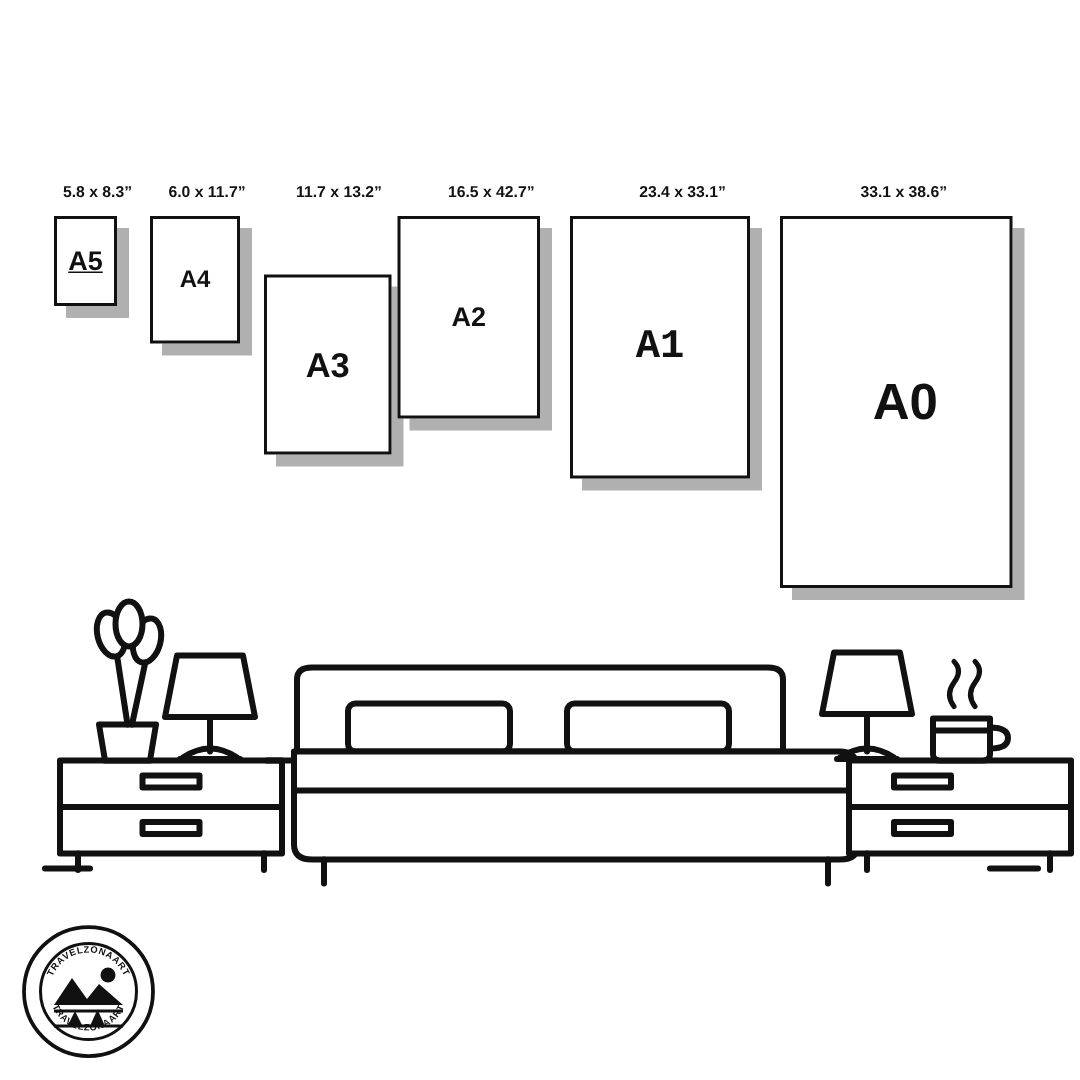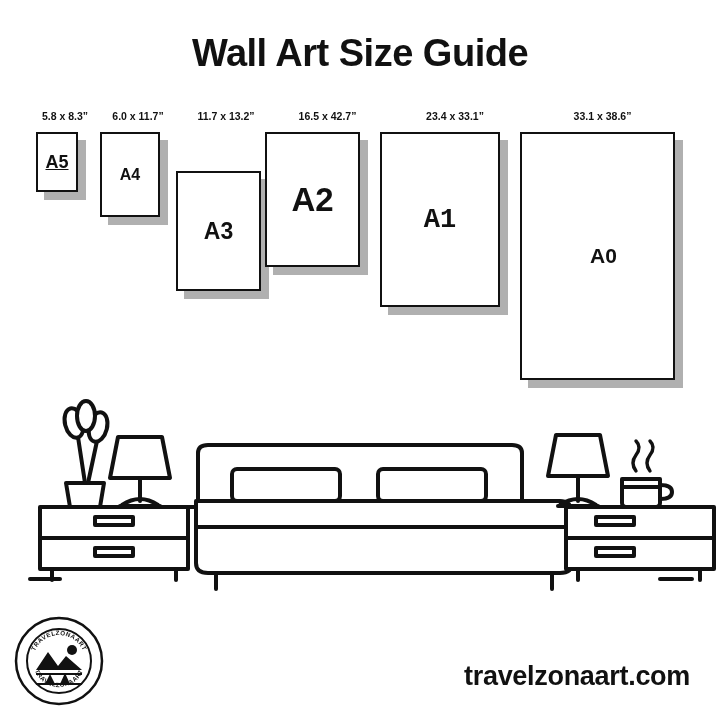--- a/index.html
+++ b/index.html
@@ -28,21 +28,21 @@
     text-align: center;
     font-size: 38px;
     font-weight: bold;
     letter-spacing: -0.5px;
     color: #111111;
   }
   
   .sizes {
     position: absolute;
     left: 0;
-    top: 110px;
+    top: 122px;
     width: 572px;
     height: 290px;
   }
   .frame-group {
     position: absolute;
   }
   .frame-label {
     position: absolute;
     font-size: 10.5px;
     font-weight: bold;
@@ -104,21 +104,20 @@
     font-size: 6.2px;
     font-weight: bold;
     letter-spacing: 0.5px;
   }
 </style>
 </head>
 <body>
 
 <div id="page">
 
-  <div class="title">Wall Art Size Guide</div>
 
   <div class="sizes">
 
     <div class="frame-group" style="left:36px; top:0px; width:58px;">
       <div class="frame-label">5.8 x 8.3”</div>
       <div class="frame-box" style="top:22px; width:42px; height:60px;">
         <span class="frame-name" style="font-size:18px;text-decoration:underline;">A5</span>
       </div>
     </div>
 
@@ -132,35 +131,35 @@
     <div class="frame-group" style="left:176px; top:0px; width:100px;">
       <div class="frame-label">11.7 x 13.2”</div>
       <div class="frame-box" style="top:22px; width:85px; height:120px;margin-top:39px;">
         <span class="frame-name" style="font-size:23px;">A3</span>
       </div>
     </div>
 
     <div class="frame-group" style="left:265px; top:0px; width:125px;">
       <div class="frame-label">16.5 x 42.7”</div>
       <div class="frame-box" style="top:22px; width:95px; height:135px;">
-        <span class="frame-name" style="font-size:33px;">A2</span>
+        <span class="frame-name" style="font-size:18px;">A2</span>
       </div>
     </div>
 
     <div class="frame-group" style="left:380px; top:0px; width:150px;">
       <div class="frame-label">23.4 x 33.1”</div>
       <div class="frame-box" style="top:22px; width:120px; height:175px;font-family:Liberation Mono, monospace;">
         <span class="frame-name" style="font-size:27px;">A1</span>
       </div>
     </div>
 
     <div class="frame-group" style="left:520px; top:0px; width:165px;">
       <div class="frame-label">33.1 x 38.6”</div>
       <div class="frame-box" style="top:22px; width:155px; height:248px;">
-        <span class="frame-name" style="font-size:21px;margin-left:12px;">A0</span>
+        <span class="frame-name" style="font-size:34px;margin-left:12px;">A0</span>
       </div>
     </div>
 
   </div>
 
   <div class="scene">
     <svg width="720" height="230" viewBox="0 0 720 230" xmlns="http://www.w3.org/2000/svg">
       <g fill="none" stroke="#111111" stroke-width="4" stroke-linecap="round" stroke-linejoin="round">
 
         <line x1="30" y1="204" x2="60" y2="204"></line>
@@ -255,16 +254,15 @@
         <path id="logoArcBottom" d="M45,45 m-26,0 a26,26 0 1,0 52,0" fill="none"></path>
         <text class="logo-text-top" fill="#111111">
           <textPath href="#logoArcTop" startOffset="50%" text-anchor="middle">TRAVELZONAART</textPath>
         </text>
         <text class="logo-text-bottom" fill="#111111">
           <textPath href="#logoArcBottom" startOffset="50%" text-anchor="middle">TRAVELZONAART</textPath>
         </text>
       </svg>
     </div>
 
-    <div class="site-url">travelzonaart.com</div>
   </div>
 
 </div>
 
 </body></html>

